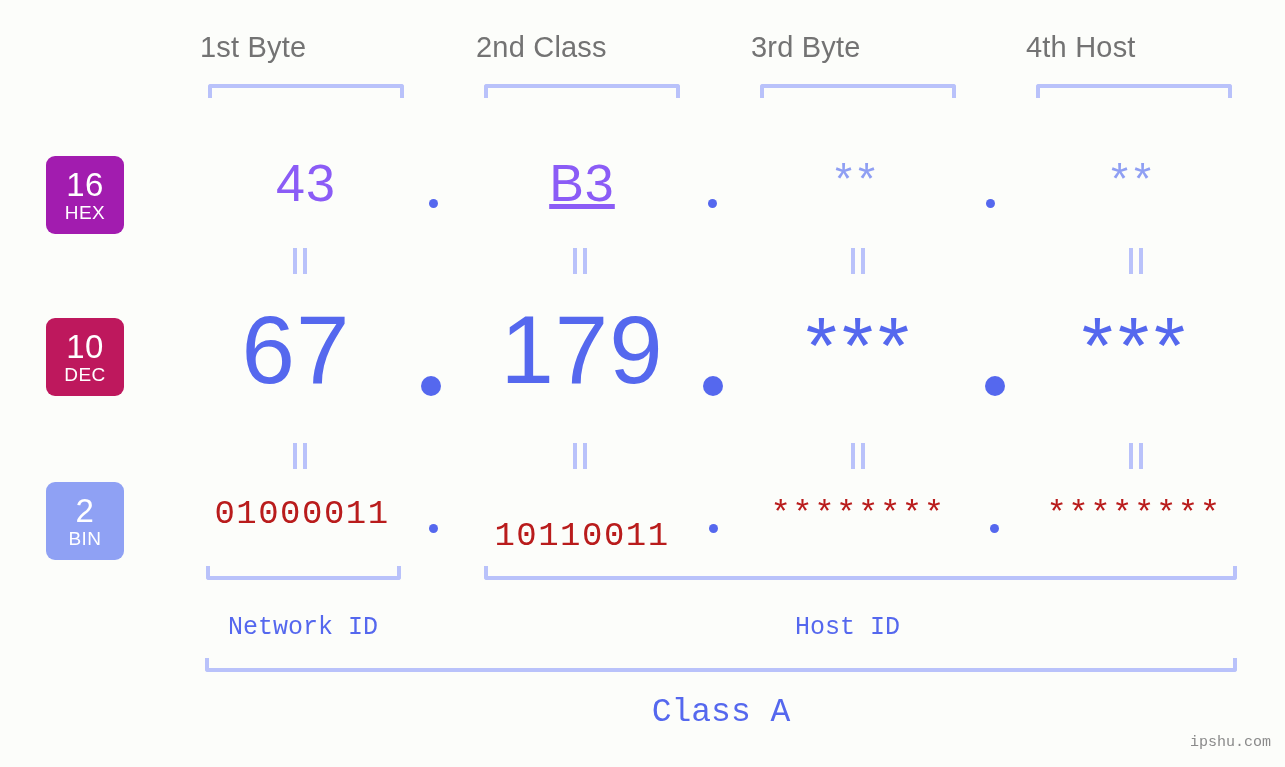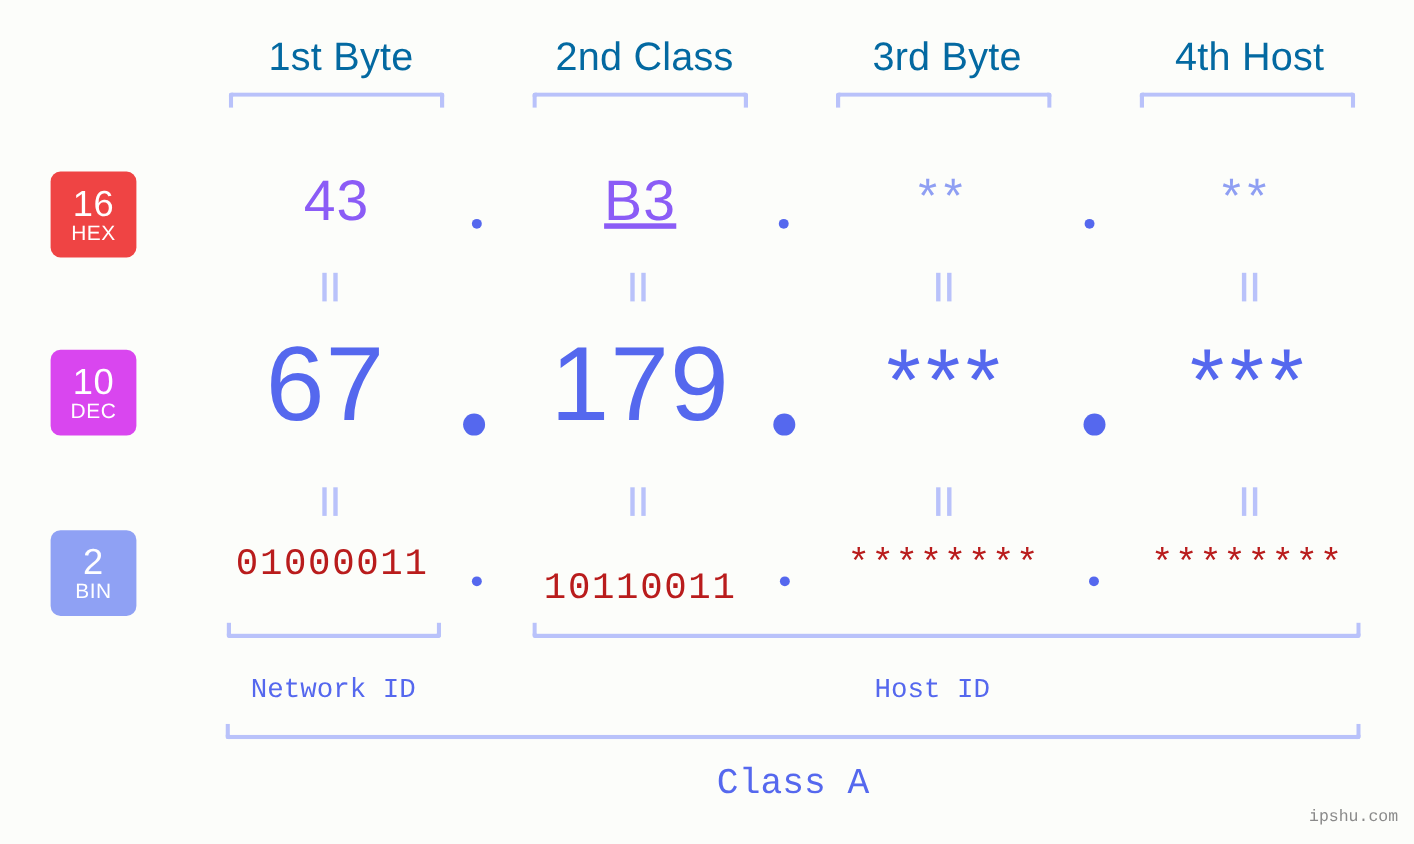--- a/index.html
+++ b/index.html
@@ -19,23 +19,22 @@
     position: relative;
     width: 1285px;
     height: 767px;
   }
 
   
   .byte-header {
     position: absolute;
     top: 31px;
     width: 220px;
-    text-align: center;
-    font-size: 36px;
-    color: #0369a1;
+    font-size: 29px;
+    color: #737373;
     font-family: "Liberation Sans", sans-serif;
     letter-spacing: 0.2px;
   }
 
   
   .bracket-top {
     position: absolute;
     top: 84px;
     height: 14px;
     border-top: 4px solid #b9c2fa;
@@ -75,22 +74,22 @@
     font-size: 33px;
     font-weight: 400;
     letter-spacing: 0.5px;
   }
   .badge .abbr {
     font-size: 19px;
     font-weight: 400;
     margin-top: 2px;
     letter-spacing: 0.5px;
   }
-  .badge.hex  { top: 156px; background:#ef4444; }
-  .badge.dec  { top: 318px; background:#d946ef;align-items:center; }
+  .badge.hex  { top: 156px; background:#a21caf; }
+  .badge.dec  { top: 318px; background:#be185d;align-items:center; }
   .badge.bin  { top: 482px; background:#8fa1f4; }
   .cell {
     position: absolute;
     text-align: center;
     white-space: nowrap;
   }
 
   
   .hex-val {
     font-size: 52px;

